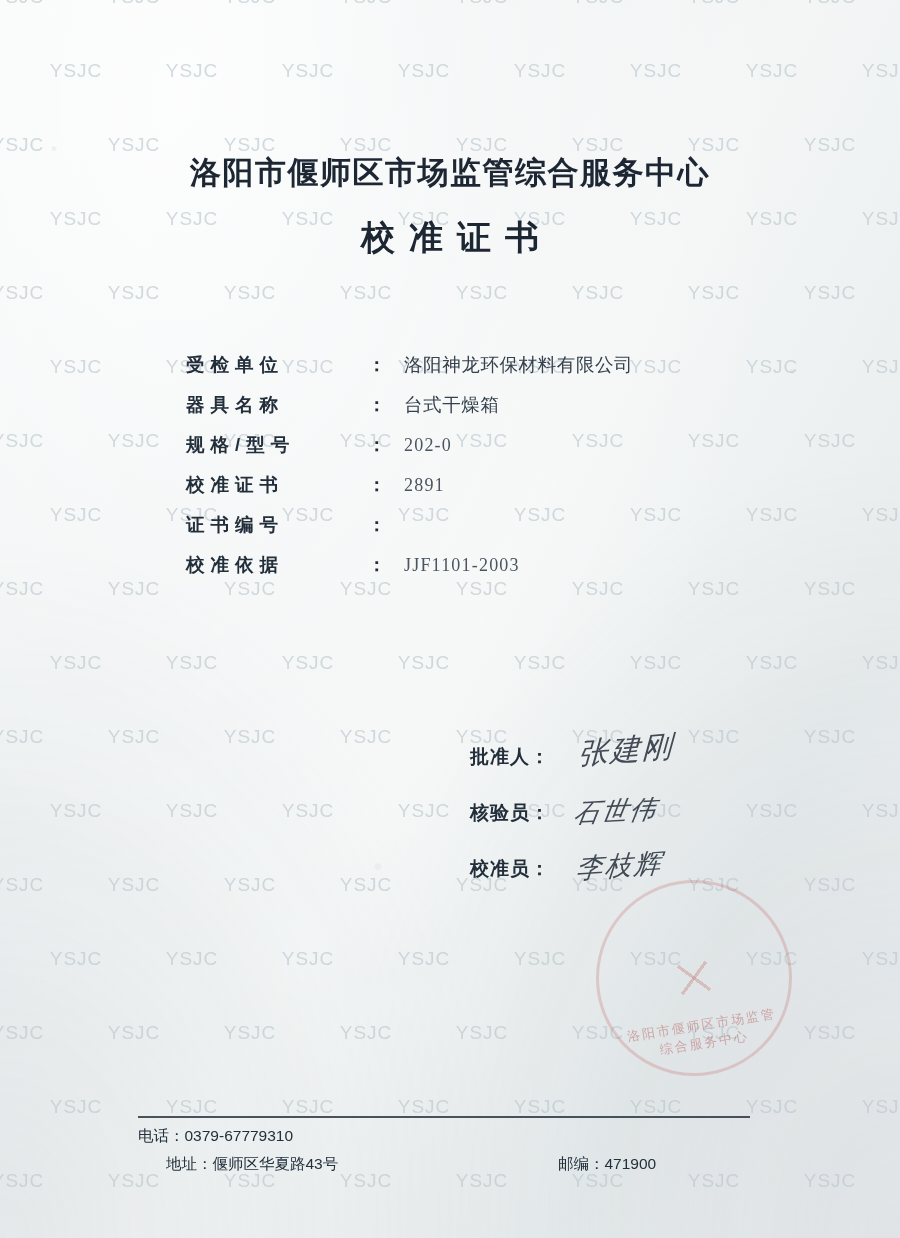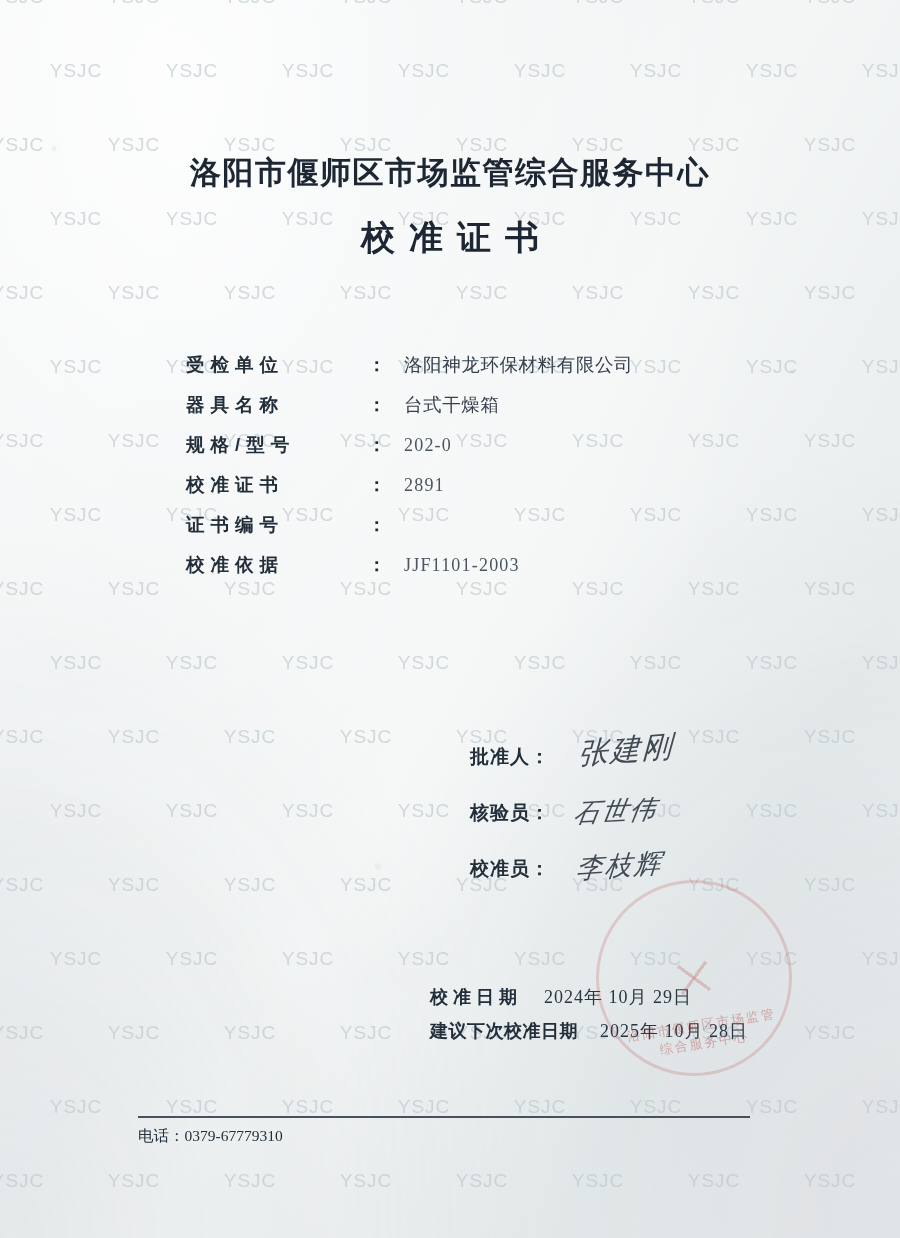--- a/index.html
+++ b/index.html
@@ -278,21 +278,21 @@
     font-family: "Liberation Sans", sans-serif;
     font-size: 15.5px;
     color: #22303c;
   }
   .footer-row {
     display: flex;
     height: 28px;
     align-items: baseline;
   }
   .footer-row .f-left { flex: 0 0 420px; }
-  .footer-row .f-right { flex: 0 0 auto; font-family: Liberation Serif, serif; }
+  .footer-row .f-right { flex: 0 0 auto; }
   .footer-row.second .f-left { padding-left: 28px; flex: 0 0 392px; }
 </style>
 </head>
 <body>
 
 <div id="page">
   <div id="grain"></div>
   <div id="watermark">
       <div class="wm-row">
         <div class="wm" style="color: rgb(185, 198, 204);">YSJC</div>
@@ -536,32 +536,26 @@
     <div class="signatures" id="signatures">
         <div class="sig-row"><span class="sig-label">批准人：</span><span class="sig-mark">张建刚</span></div>
         <div class="sig-row"><span class="sig-label">核验员：</span><span class="sig-mark">石世伟</span></div>
         <div class="sig-row"><span class="sig-label">校准员：</span><span class="sig-mark">李枝辉</span></div>
       </div>
 
     <div id="seal">
       <div class="seal-text">洛阳市偃师区市场监管综合服务中心</div>
     </div>
 
-    <div class="dates" id="dates">
-        <div class="date-row">
-          <span class="dl">校准日期</span>
-          <span class="dv">2024年 10月 29日</span>
-        </div>
-        <div class="date-row">
-          <span class="dl tight">建议下次校准日期</span>
-          <span class="dv">2025年 10月 28日</span>
-        </div>
-      </div>
 
     <div class="footer-rule"></div>
     <div class="footer">
       <div class="footer-row">
         <span class="f-right">电话：0379-67779310</span>
       </div>
+      <div class="footer-row second">
+        <span class="f-left">地址：偃师区华夏路43号</span>
+        <span class="f-right">邮编：471900</span>
+      </div>
     </div>
 
   </div>
 </div>
 
 </body></html>

